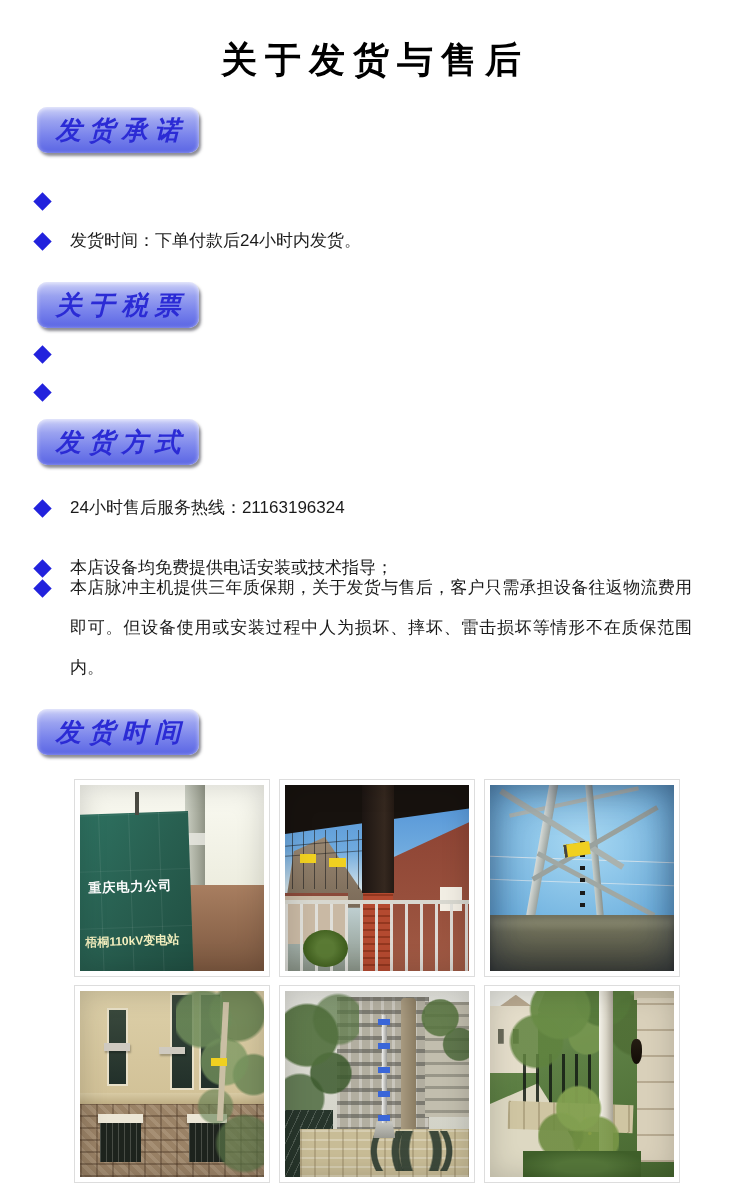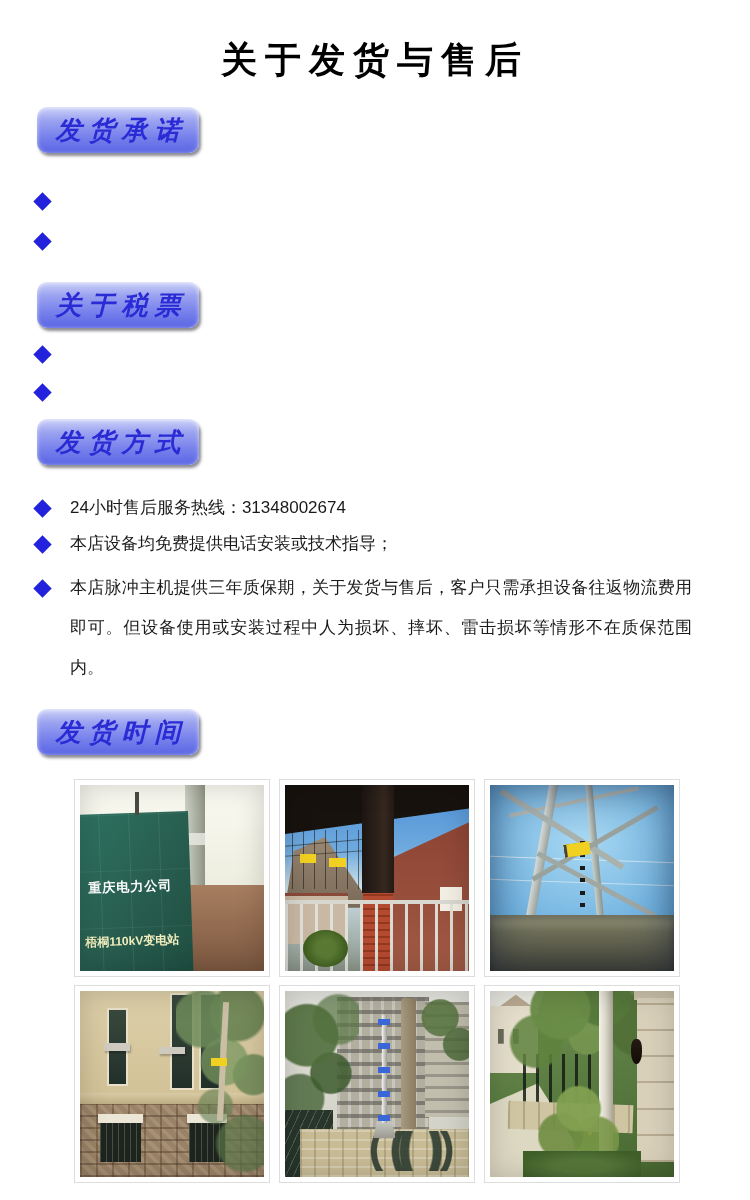--- a/index.html
+++ b/index.html
@@ -189,40 +189,41 @@
   <h1 class="title">关于发货与售后</h1>
 
   <div class="banner" style="top:107px">
     <span class="blabel">发货承诺</span>
   </div>
   <div class="bullet" style="top:181px">
     <span class="diamond"></span>
   </div>
   <div class="bullet" style="top:221px">
     <span class="diamond"></span>
+    <span class="txt">发货时间：下单付款后24小时内发货。</span>
   </div>
 
   <div class="banner" style="top:282px">
     <span class="blabel">关于税票</span>
   </div>
   <div class="bullet" style="top:334px">
     <span class="diamond"></span>
   </div>
   <div class="bullet" style="top:372px">
     <span class="diamond"></span>
   </div>
 
   <div class="banner" style="top:419px">
     <span class="blabel">发货方式</span>
   </div>
   <div class="bullet" style="top:488px">
     <span class="diamond"></span>
-    <span class="txt">24小时售后服务热线：31348002674</span>
-  </div>
-  <div class="bullet" style="top:524px">
+    <span class="txt">24小时售后服务热线：21163196324</span>
+  </div>
+  <div class="bullet" style="top:548px">
     <span class="diamond"></span>
     <span class="txt">本店设备均免费提供电话安装或技术指导；</span>
   </div>
   <div class="bullet wrap" style="top:568px">
     <span class="diamond"></span>
     <span class="txt">本店脉冲主机提供三年质保期，关于发货与售后，客户只需承担设备往返物流费用即可。但设备使用或安装过程中人为损坏、摔坏、雷击损坏等情形不在质保范围内。</span>
   </div>
 
   <div class="banner" style="top:709px">
     <span class="blabel">发货时间</span>

